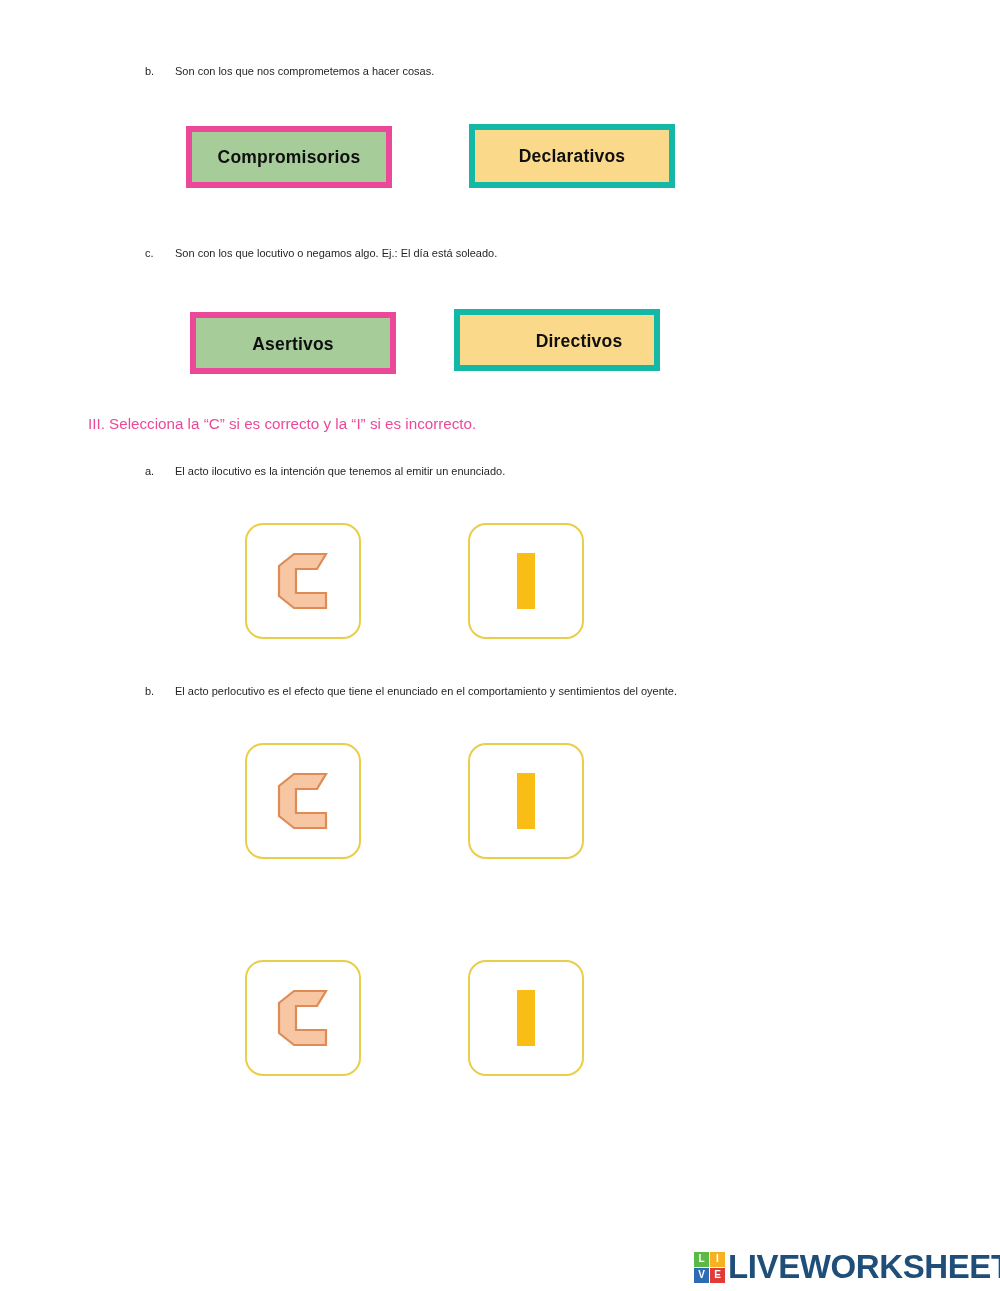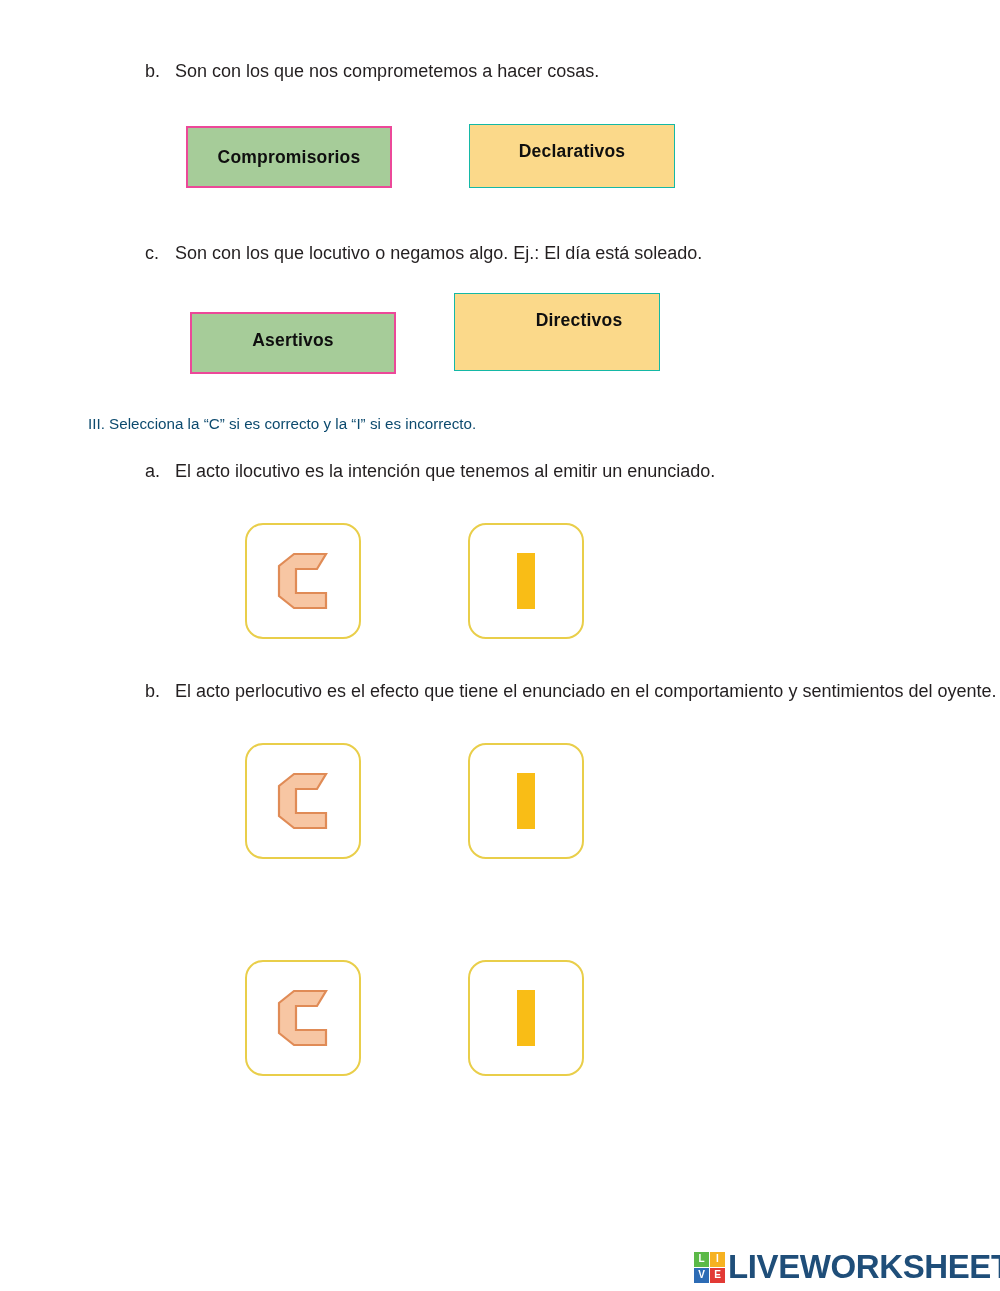--- a/index.html
+++ b/index.html
@@ -18,57 +18,57 @@
 
   .page {
     position: absolute;
     inset: 0;
     background: #ffffff;
   }
 
   
   .q-line {
     position: absolute;
-    font-size: 18px;
+    font-size: 11px;
     line-height: 20px;
     color: #231f20;
     white-space: nowrap;
     letter-spacing: 0.0px;
   }
   .q-line .marker {
     display: inline-block;
     width: 30px;
   }
 
   .section-head {
     position: absolute;
     font-size: 15.2px;
     line-height: 20px;
-    color: #0c4a6e;
+    color: #ec4899;
     white-space: nowrap;
   }
 
   
   .word-box {
     position: absolute;
     box-sizing: border-box;
     display: flex;
     justify-content: center;
     font-weight: bold;
     font-size: 17.5px;
     color: #0f0f0f;
     letter-spacing: 0.2px;
   }
   .word-box.green {
     background: #a6cc99;
-    border: 2px solid #ec4899;
+    border: 6px solid #ec4899;
   }
   .word-box.orange {
     background: #fbd98a;
-    border: 1px solid #14b8a6;
+    border: 6px solid #14b8a6;
   }
   .word-box.v-center { align-items: center; }
   .word-box.v-upper  { align-items: flex-start; padding-top: 16px; }
 
   
   .choice-tile {
     position: absolute;
     box-sizing: border-box;
     width: 116px;
     height: 116px;
@@ -134,21 +134,21 @@
   </div>
 
   <div class="q-line" style="left:145px; top:243px;">
     <span class="marker">c.</span><span>Son con los que locutivo o negamos algo. Ej.: El día está soleado.</span>
   </div>
 
   <div class="word-box green v-upper" style="left:166px; top:312px; width:206px; height:62px;margin-left:24px;">
     <span>Asertivos</span>
   </div>
 
-  <div class="word-box orange v-upper" style="left:454px; top:293px; width:206px; height:78px;padding-left:44px;">
+  <div class="word-box orange v-upper" style="left:454px; top:309px; width:206px; height:62px;padding-left:44px;">
     <span>Directivos</span>
   </div>
 
   <div class="section-head" style="left:88px; top:414px;">III. Selecciona la “C” si es correcto y la “I” si es incorrecto.</div>
 
   <div class="q-line" style="left:145px; top:461px;">
     <span class="marker">a.</span><span>El acto ilocutivo es la intención que tenemos al emitir un enunciado.</span>
   </div>
 
   <div class="choice-tile" style="left:245px; top:523px;">

